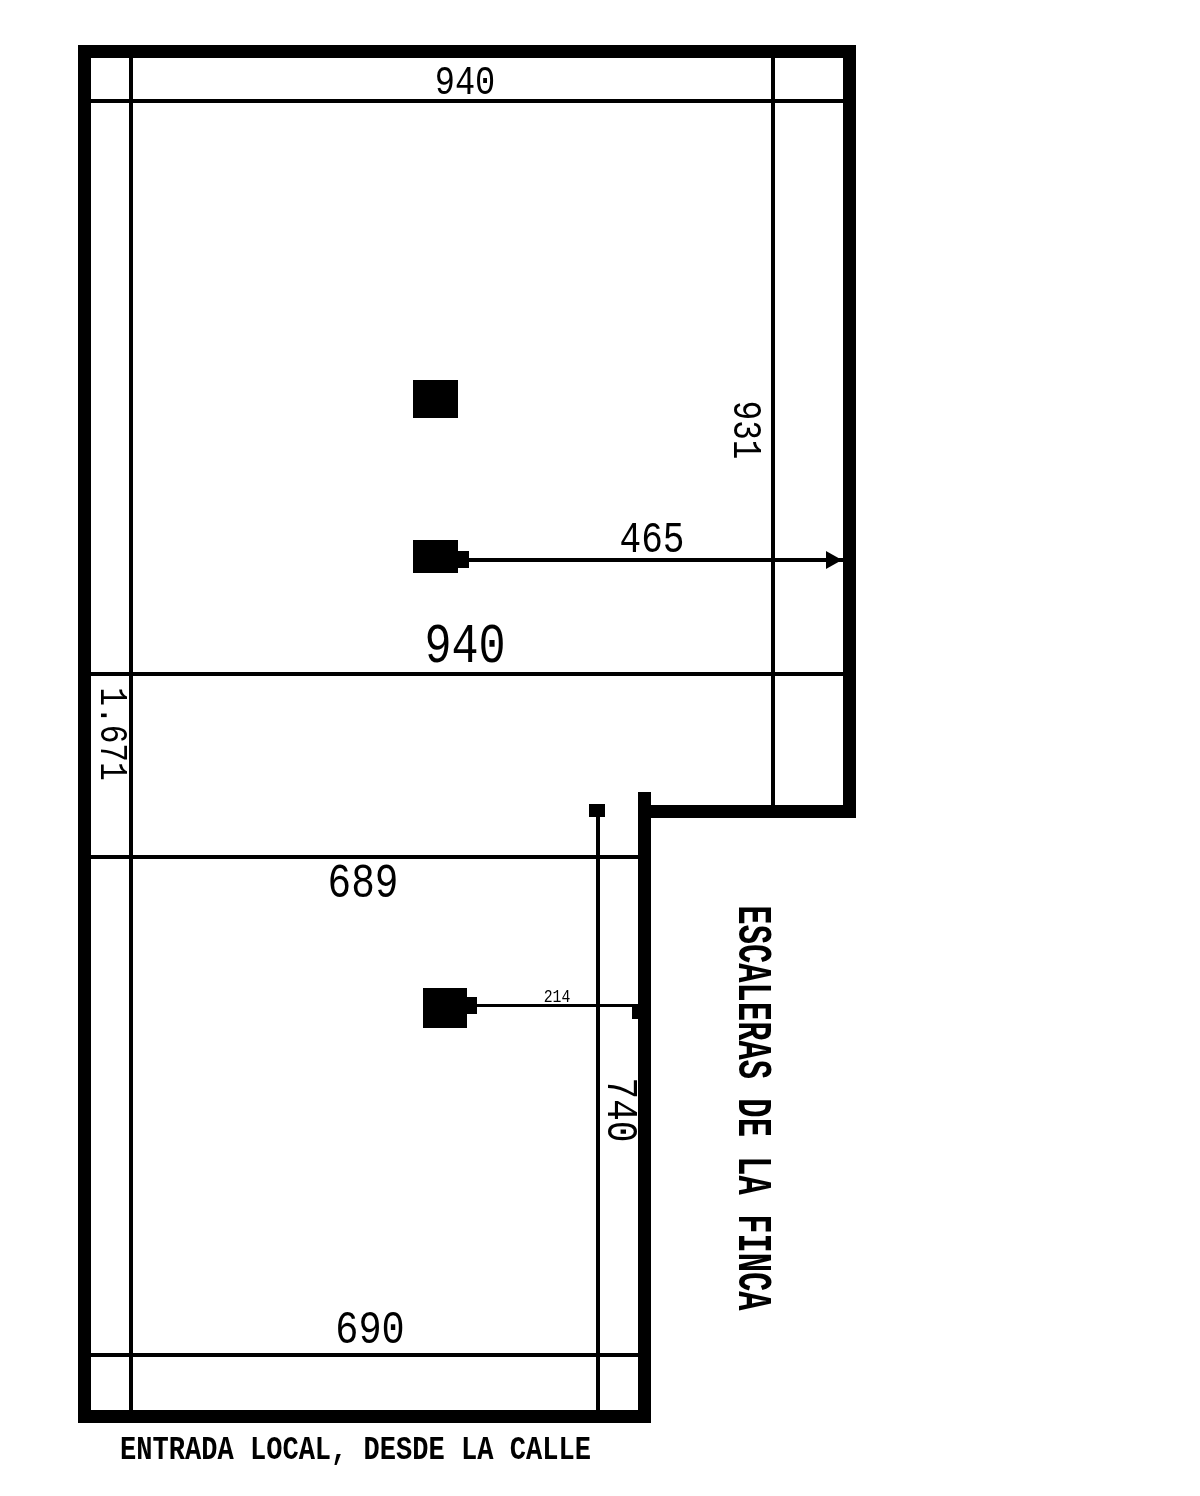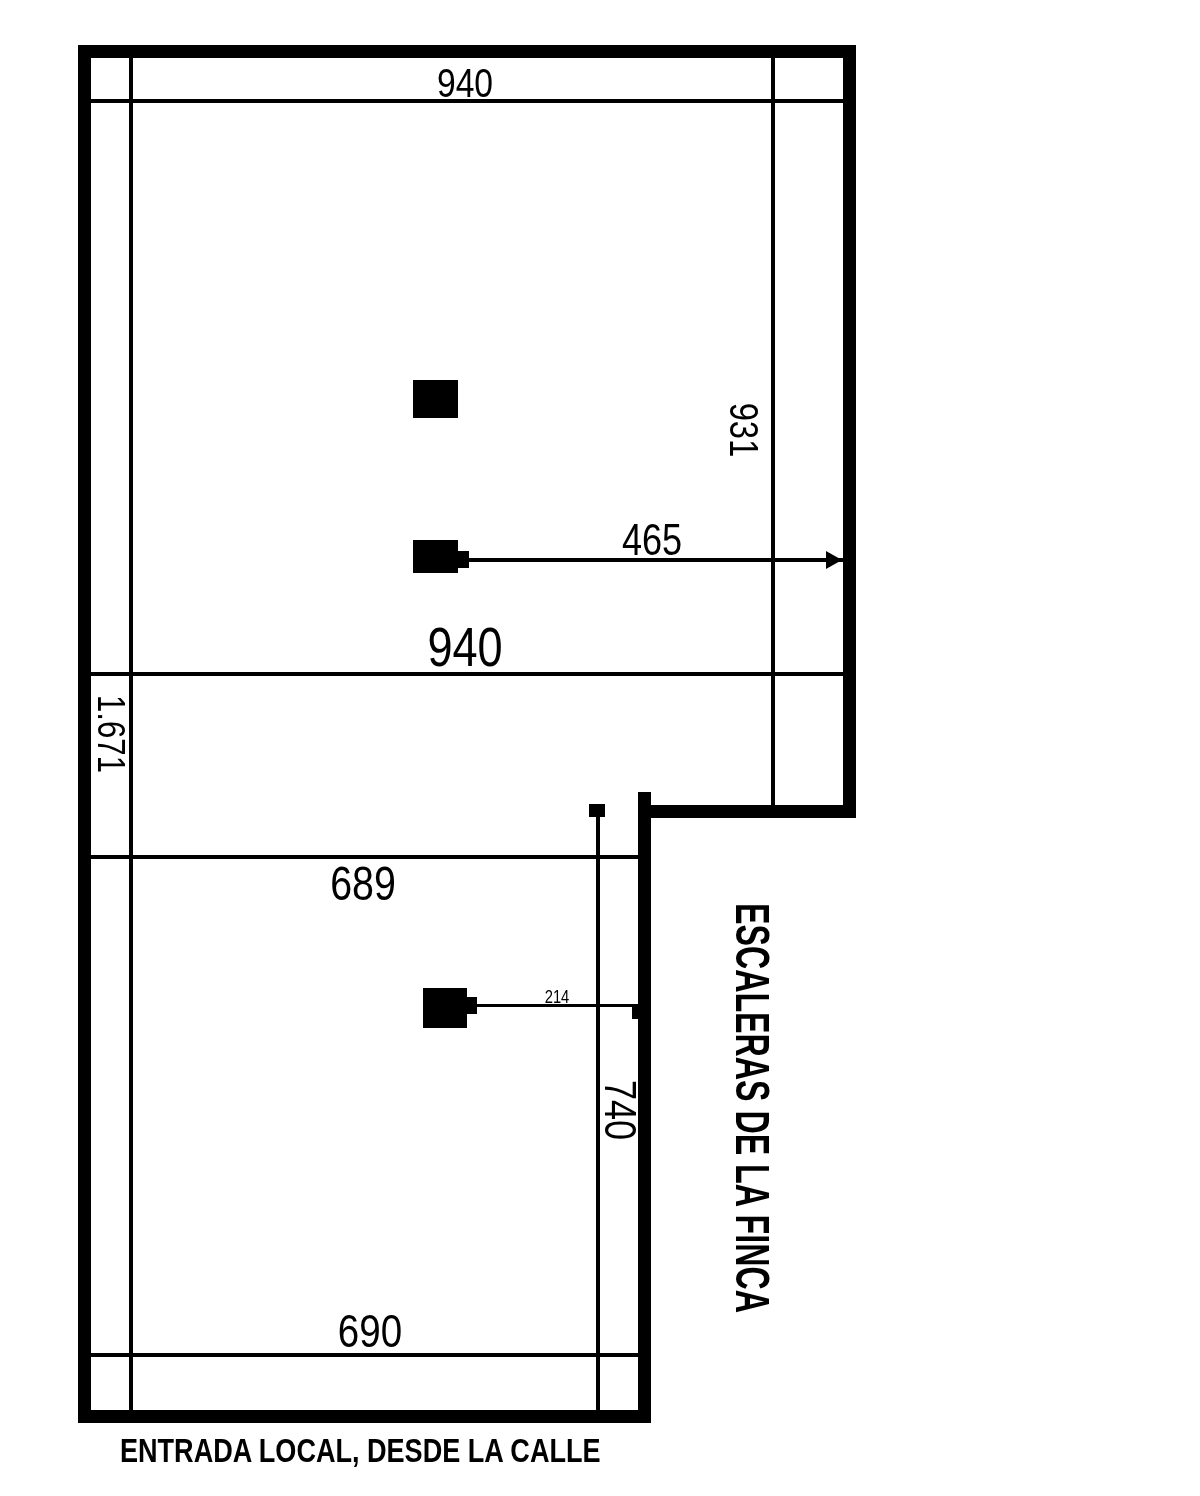--- a/index.html
+++ b/index.html
@@ -1,21 +1,21 @@
 <!DOCTYPE html>
 <html><head>
 <meta charset="utf-8">
 <style>
   html,body { margin:0; padding:0; background:#ffffff; }
   #canvas {
     position:relative;
     width:1200px; height:1496px;
     background:#ffffff;
     overflow:hidden;
-    font-family:Liberation Sans, sans-serif;
+    font-family:Liberation Mono, monospace;
     color:#000;
   }
   .wall  { position:absolute; background:#000; }
   .tline { position:absolute; background:#000; }
   .marker{ position:absolute; background:#000; }
   .htext {
     position:absolute; line-height:1; white-space:nowrap;
     transform:translate(-50%,-50%) scaleX(0.82);
   }
   .vtext {

